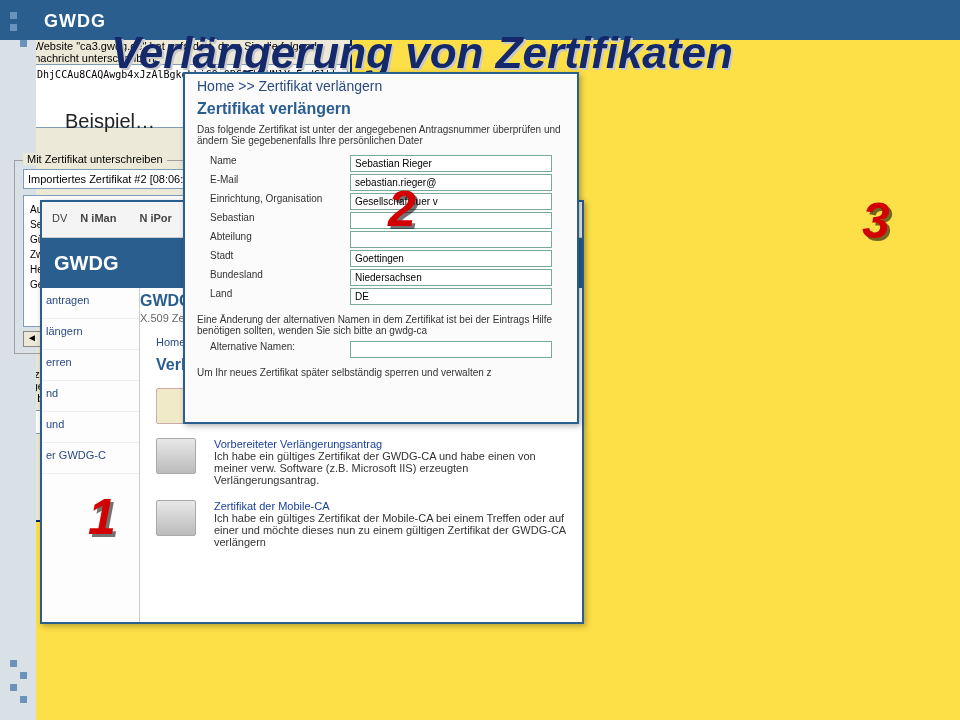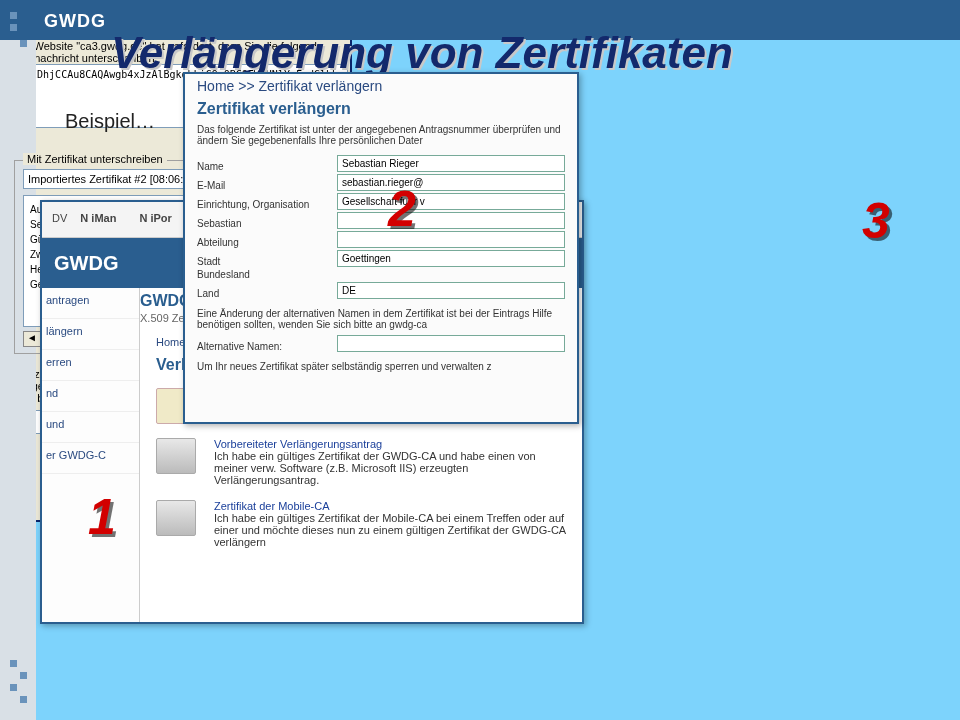--- a/index.html
+++ b/index.html
@@ -1,16 +1,16 @@
 <!DOCTYPE html>
 <html><head>
 <meta charset="utf-8">
 <style>
 html,body{margin:0;padding:0;width:960px;height:720px;font-family:Arial,Helvetica,sans-serif;background:#fff;overflow:hidden}
-.slide{position:relative;width:960px;height:720px;background:#7dd3fc}
+.slide{position:relative;width:960px;height:720px;background:#fde047}
 .leftbar{position:absolute;left:0;top:0;width:36px;height:720px;background:linear-gradient(180deg,#2a5e8f 0,#2a5e8f 40px,#d9e0e6 40px,#d9e0e6 100%)}
 .leftbar .sq{width:7px;height:7px;background:#6a93bb;position:absolute;left:10px}
 .brand{position:absolute;left:44px;top:8px;color:#fff;font-weight:bold;font-size:18px;letter-spacing:1px;background:#2a5e8f;padding:3px 10px 3px 0}
 .bluestrip{position:absolute;left:36px;top:0;height:40px;width:924px;background:#2a5e8f}
 .title{position:absolute;left:111px;top:28px;font-size:44px;font-weight:bold;font-style:italic;color:#13296c;text-shadow:2px 2px 0 #c8c8c8}
 .label-beispiel{position:absolute;left:65px;top:110px;font-size:20px;color:#222}
 .marker{position:absolute;font-size:50px;font-weight:bold;font-style:italic;color:#d20000;text-shadow:3px 3px 0 rgba(0,0,0,.55);z-index:50}
 .m1{left:88px;top:488px}
 .m2{left:388px;top:180px}
 .m3{left:862px;top:192px}
@@ -35,21 +35,21 @@
 .opt .ic.pc{background:linear-gradient(#e8e8e8,#bbb)}
 .opt .ic.cert{background:#f0eac8;border-color:#caa}
 .opt .txt a{color:#1a3f9a;text-decoration:none}
 .x509{font-size:11px;color:#666}
 
 
 .win2{left:183px;top:72px;width:392px;height:348px;z-index:20;background:#fbfbfb}
 .crumb2{font-size:14px;padding:4px 12px;color:#2a4a80}
 .h2-2{font-size:16px;font-weight:bold;color:#2a5e8f;padding:2px 12px}
 .intro2{font-size:10px;color:#333;padding:4px 12px 8px}
-.formrow{display:flex;font-size:10px;padding:1px 12px;align-items:flex-end}
+.formrow{display:flex;font-size:10px;padding:1px 25px;align-items:flex-start}
 .formrow .lbl{width:140px;color:#333}
 .formrow input{flex:1;height:17px;border:1px solid #7a9;font-size:10px;padding:0 4px;background:#fff}
 .note2{font-size:10px;color:#333;padding:8px 12px 4px}
 
 
 .win3{left:572px;top:100px;width:348px;height:518px;z-index:30;background:#ece9d8;border:2px solid #0a246a;font-size:11px}
 .title3{height:22px;background:linear-gradient(#3a6ea5,#0a246a);color:#fff;font-weight:bold;padding:3px 8px;display:flex;justify-content:space-between;align-items:center}
 .title3 .x{width:16px;height:14px;background:#d4d0c8;color:#000;font-size:10px;text-align:center;line-height:14px;border:1px solid #888}
 .body3{padding:10px 12px;color:#000}
 .ta{width:100%;height:54px;background:#fff;border:1px solid #7f9db9;font-family:monospace;font-size:10px;padding:4px;resize:none;overflow:hidden}
@@ -141,20 +141,21 @@
     <div class="formrow">
         <div class="lbl">Abteilung</div>
         <input value="" style="">
       </div>
     <div class="formrow">
         <div class="lbl">Stadt</div>
         <input value="Goettingen" style="">
       </div>
     <div class="formrow">
         <div class="lbl">Bundesland</div>
+        <input value="Niedersachsen" style="">
       </div>
     <div class="formrow">
         <div class="lbl">Land</div>
         <input value="DE" style="">
       </div>
     <div class="note2">Eine Änderung der alternativen Namen in dem Zertifikat ist bei der Eintrags Hilfe benötigen sollten, wenden Sie sich bitte an gwdg-ca</div>
     <div class="formrow">
         <div class="lbl">Alternative Namen:</div>
         <input style="">
       </div>

